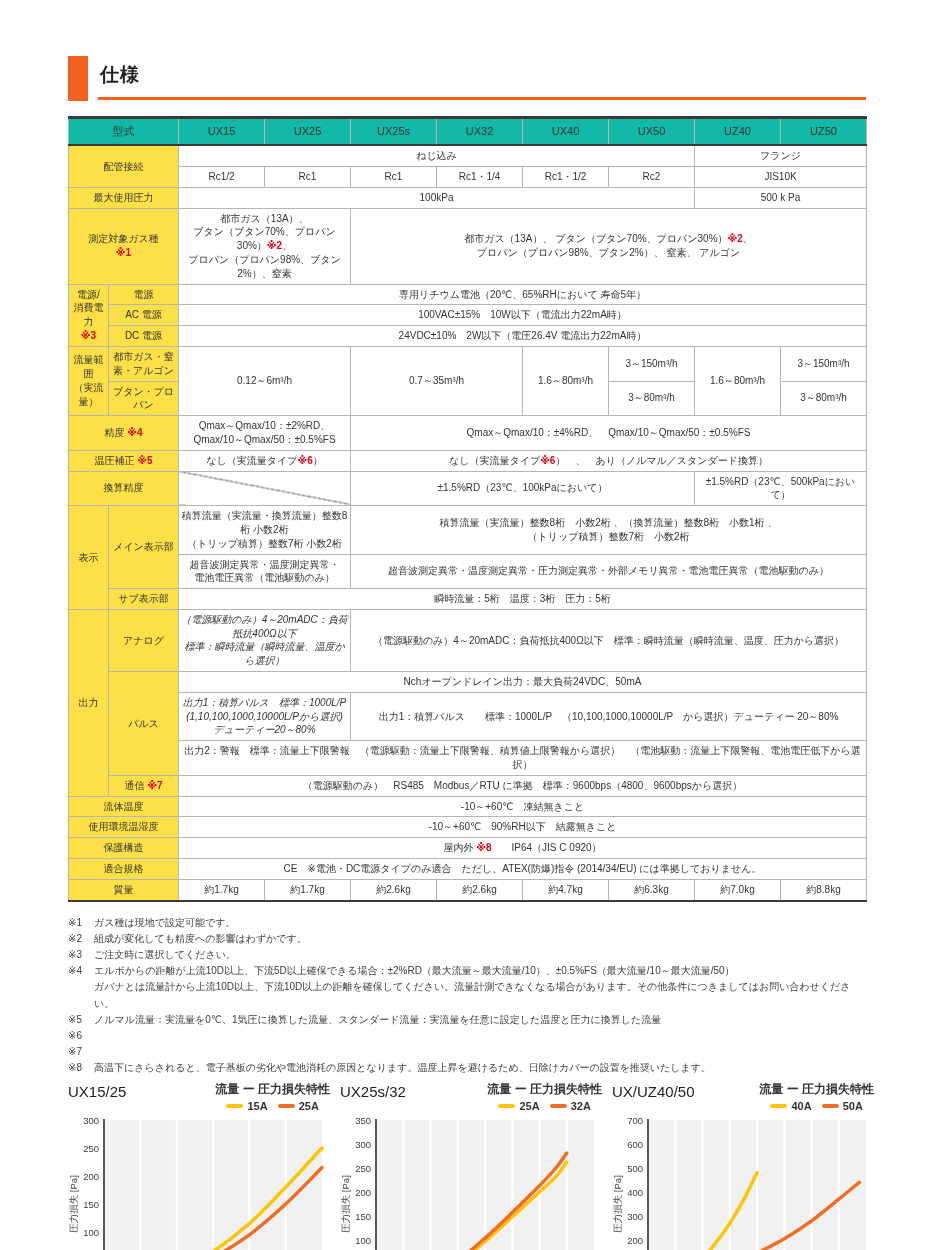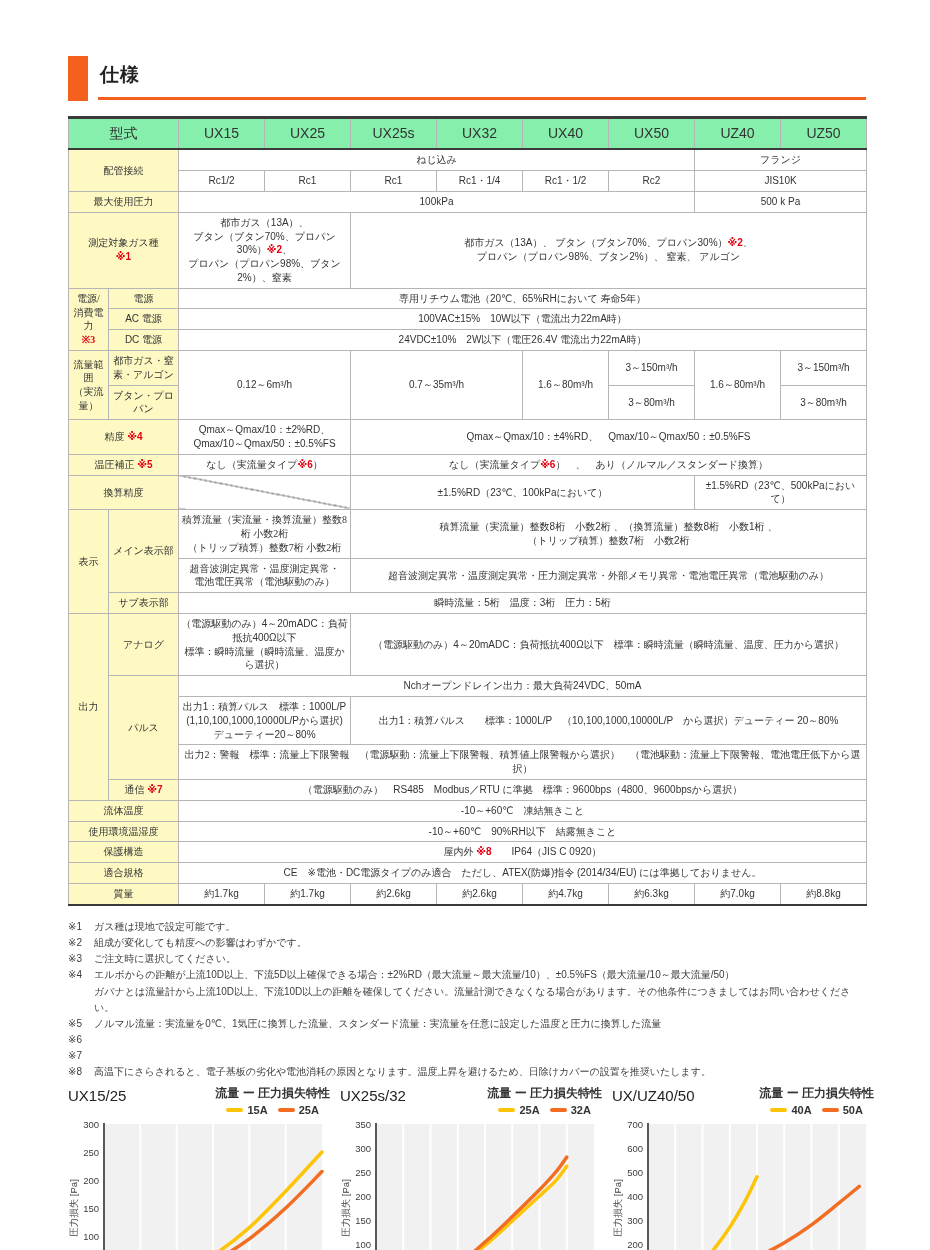--- a/index.html
+++ b/index.html
@@ -26,25 +26,25 @@
     border-collapse:collapse; table-layout:fixed; width:798px;
     border-top:3px solid #3a3a3a; border-bottom:2px solid #3a3a3a;
     border-left:1px solid #949494; border-right:1px solid #949494;
   }
   table.spec td, table.spec th {
     border:1px solid #b5b5b5;
     font-size:10px; font-weight:normal; line-height:1.38;
     text-align:center; vertical-align:middle;
     padding:3px 2px; white-space:pre-line; color:#333;
   }
-  table.spec th { background:#86efac; font-size:14px; border-bottom:2px solid #3a3a3a; padding:5px 2px; }
-  table.spec td.lab { background:#fef9c3;margin-left:8px; }
+  table.spec th { background:#14b8a6; font-size:11px; border-bottom:2px solid #3a3a3a; padding:5px 2px; }
+  table.spec td.lab { background:#fde047;margin-left:8px; }
   tr.gt td { border-top:1px solid #a16207; }
-  .s9 { font-size:9px;font-family:Liberation Serif, serif; }
-  .s8 { font-size:8.3px; line-height:1.45; }
+  .s9 { font-size:9px; }
+  .s8 { font-size:8.3px; line-height:1.45;font-style:italic; }
   .s7 { font-size:7.3px; }
   .red { color:#e60012; font-weight:bold; }
   td.diag {
     background:linear-gradient(to top right,
       #fff calc(50% - 0.7px), #9a9a9a calc(50% - 0.7px),
       #9a9a9a calc(50% + 0.7px), #fff calc(50% + 0.7px));
   }
 
   
   .footnotes { margin-top:13px; }

